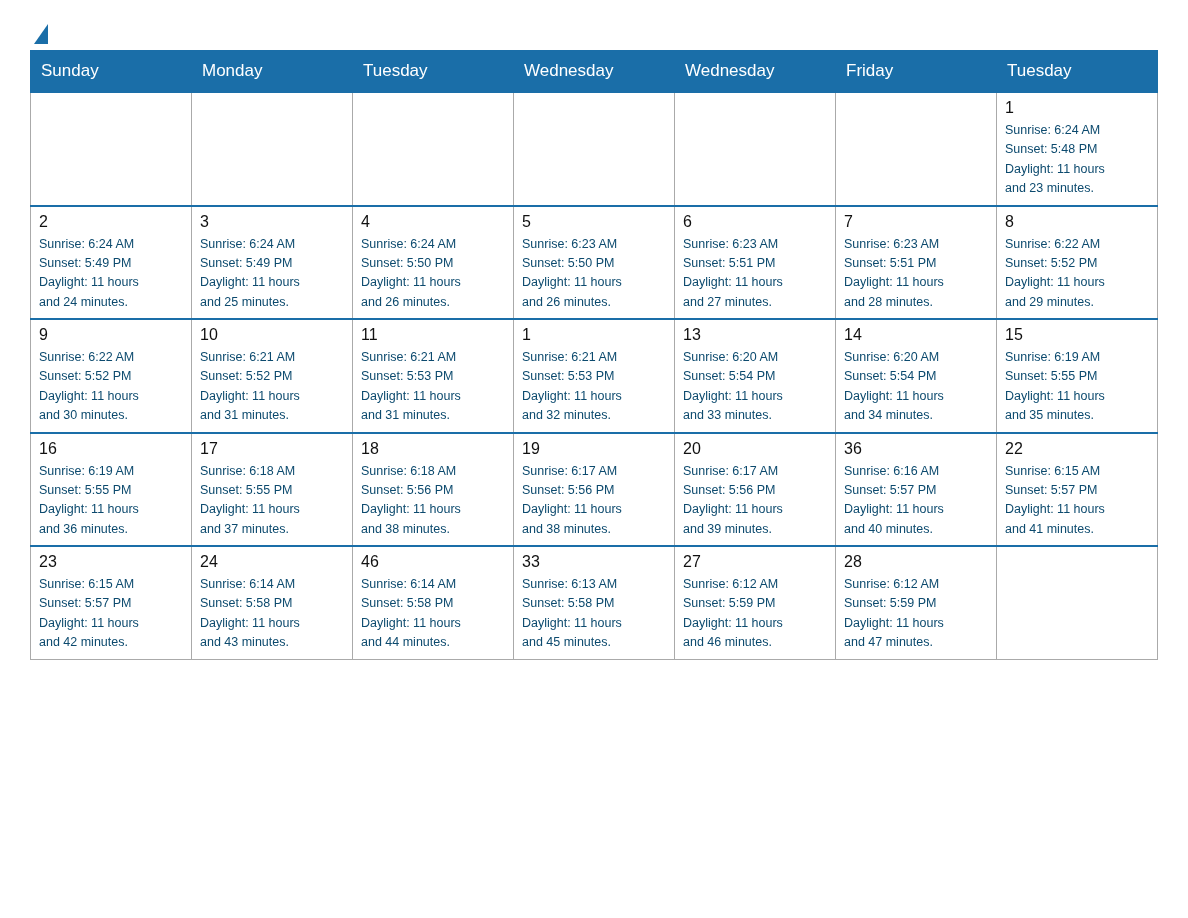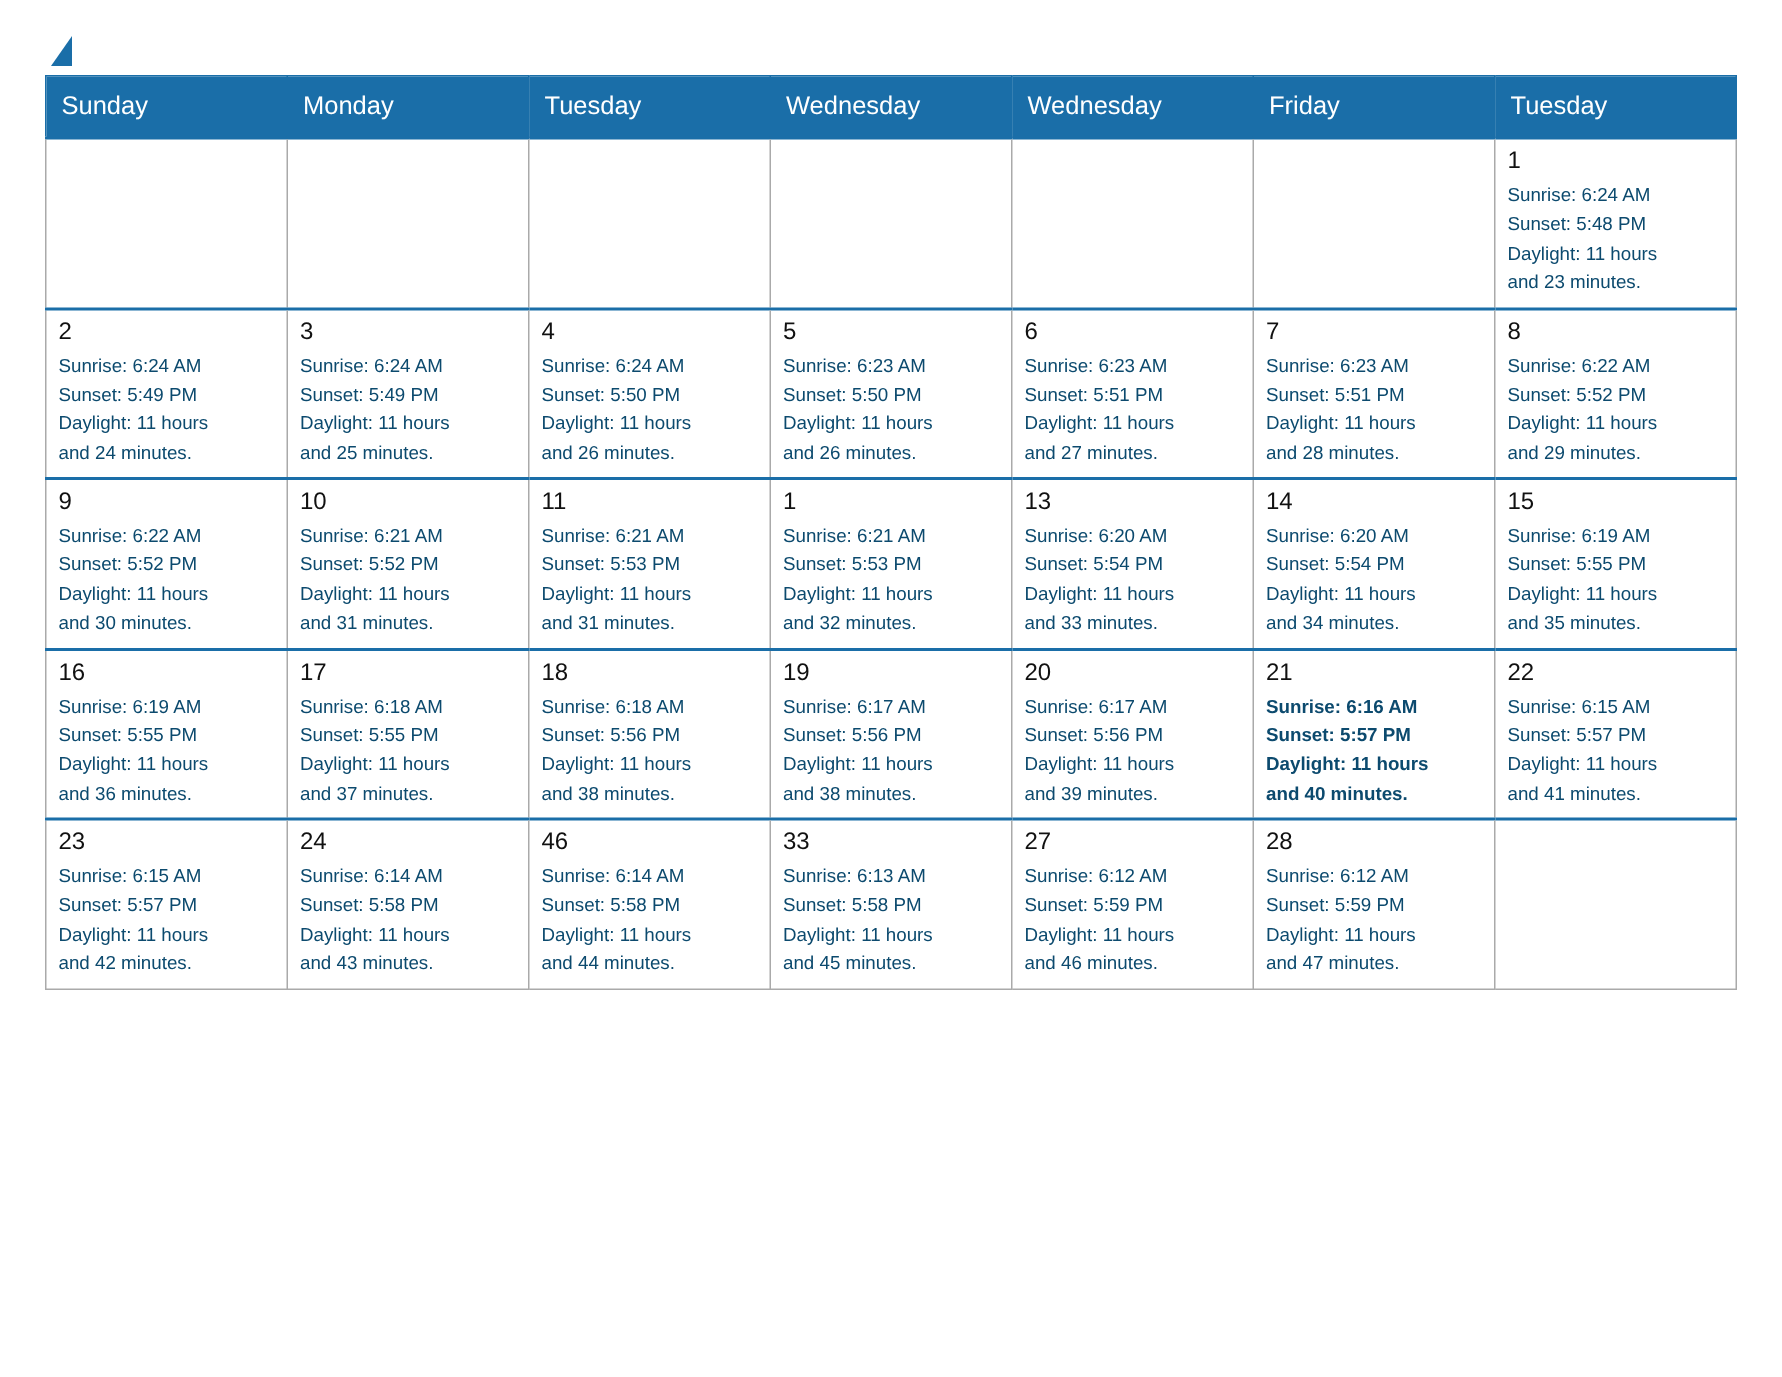--- a/index.html
+++ b/index.html
@@ -290,22 +290,22 @@
 and 38 minutes.</div>
           </td>
           <td>
             <div class="day-number">20</div>
             <div class="day-info" style="white-space: pre-line;">Sunrise: 6:17 AM
 Sunset: 5:56 PM
 Daylight: 11 hours
 and 39 minutes.</div>
           </td>
           <td>
-            <div class="day-number">21</div>
-            <div class="day-info" style="white-space: pre-line; font-weight: bold;">Sunrise: 6:16 AM
+            <div class="day-number">36</div>
+            <div class="day-info" style="white-space: pre-line;">Sunrise: 6:16 AM
 Sunset: 5:57 PM
 Daylight: 11 hours
 and 40 minutes.</div>
           </td>
           <td>
             <div class="day-number">22</div>
             <div class="day-info" style="white-space: pre-line;">Sunrise: 6:15 AM
 Sunset: 5:57 PM
 Daylight: 11 hours
 and 41 minutes.</div>

